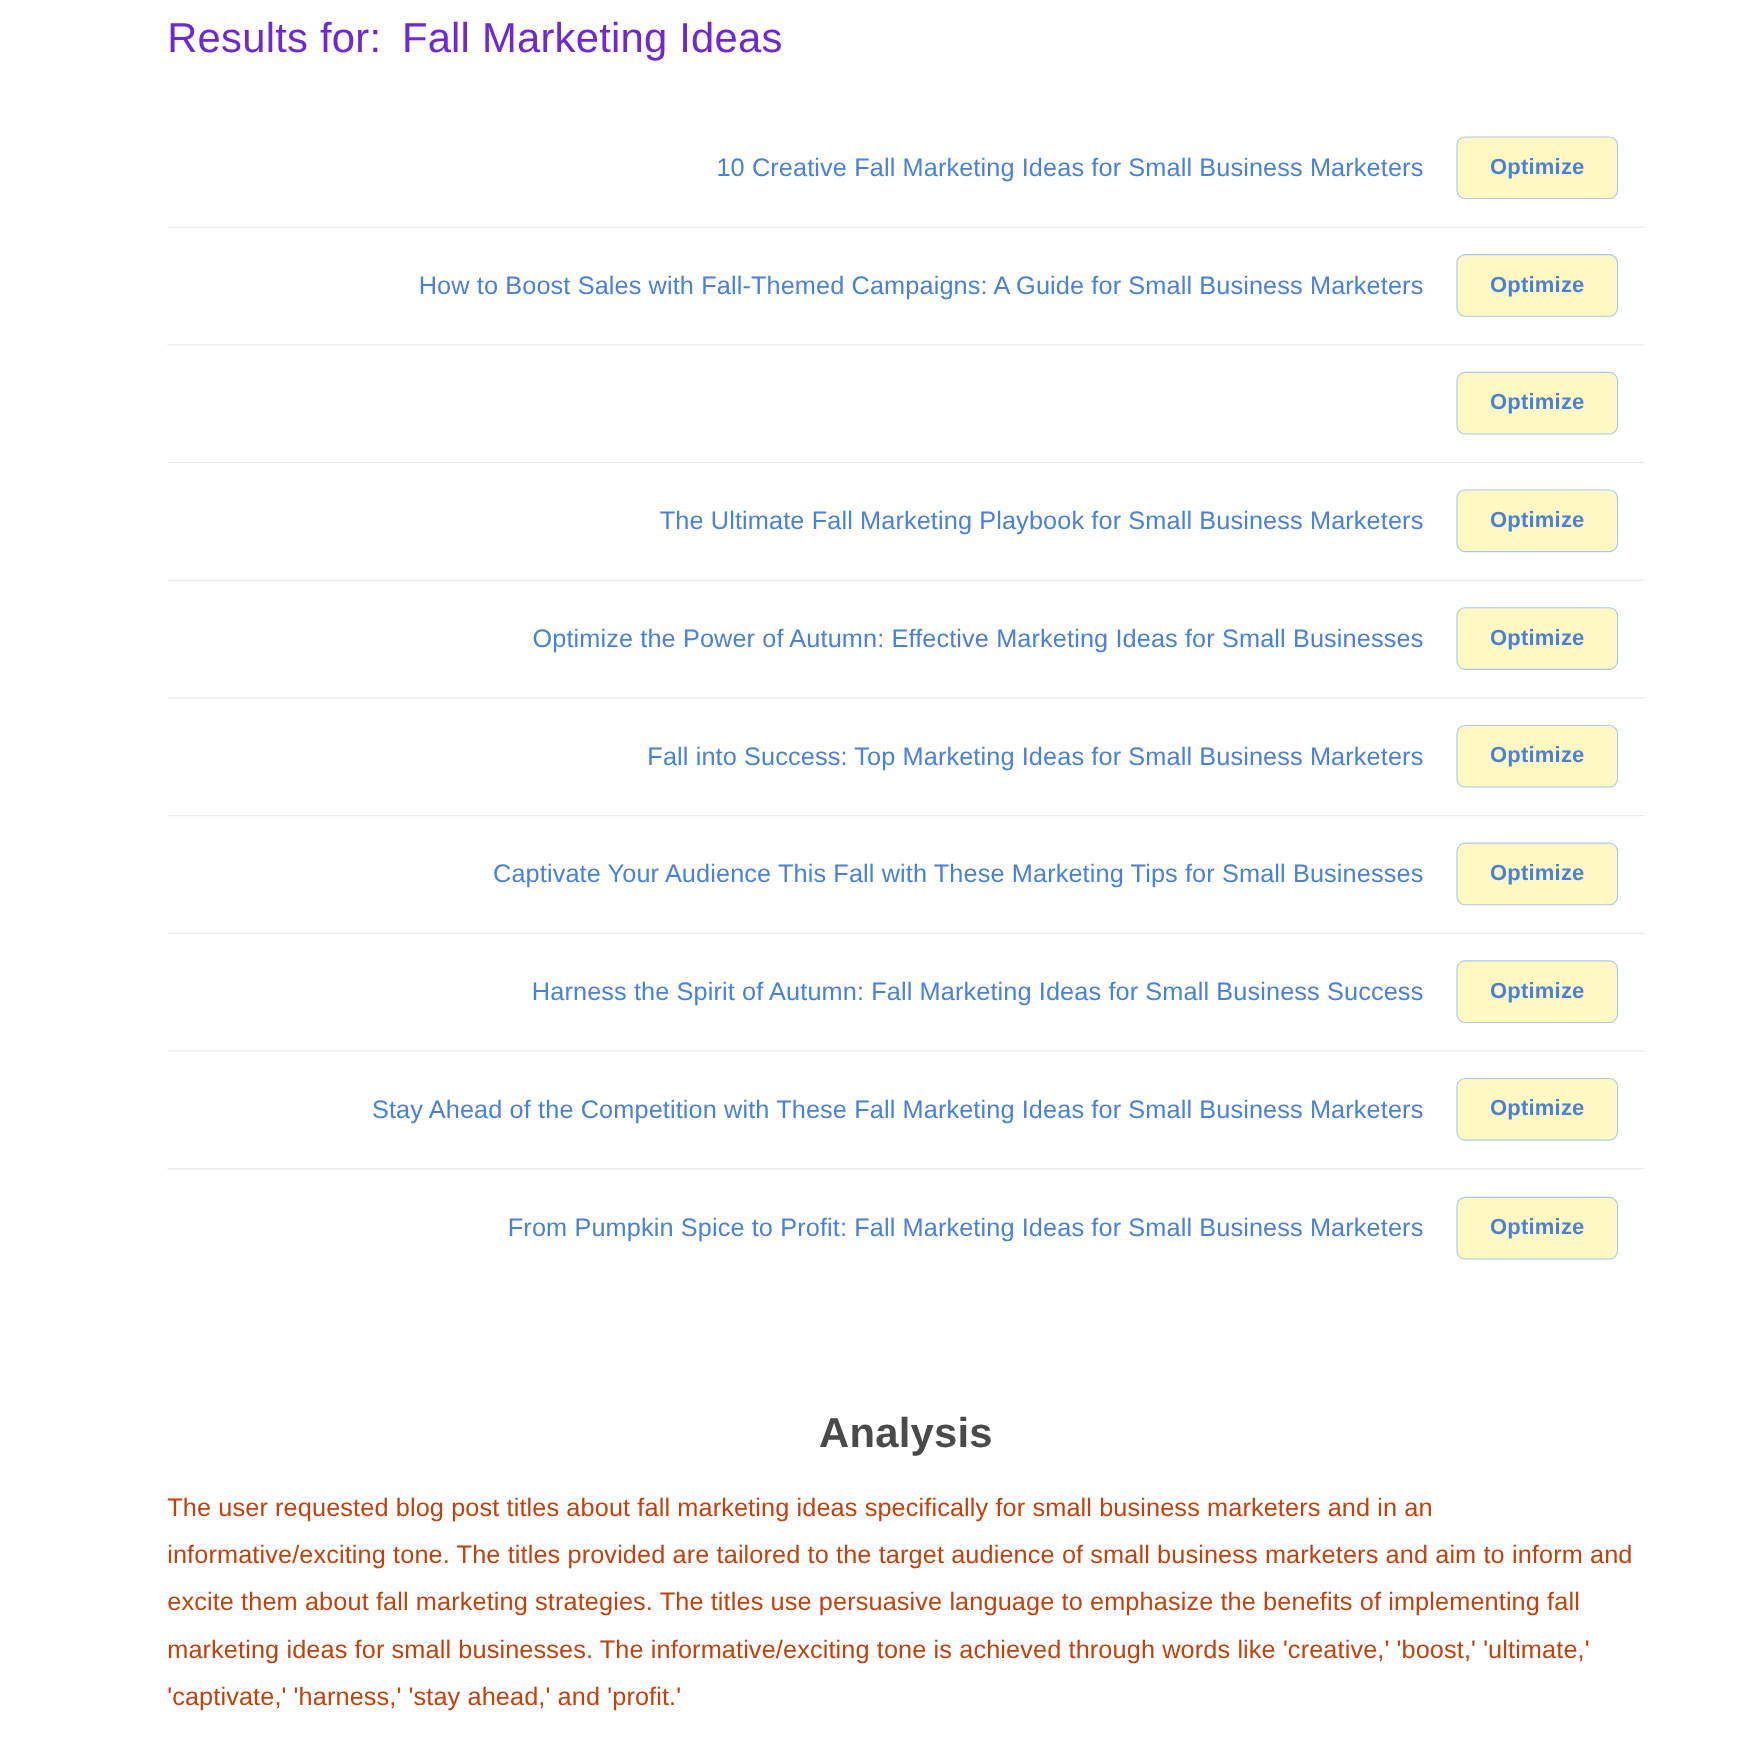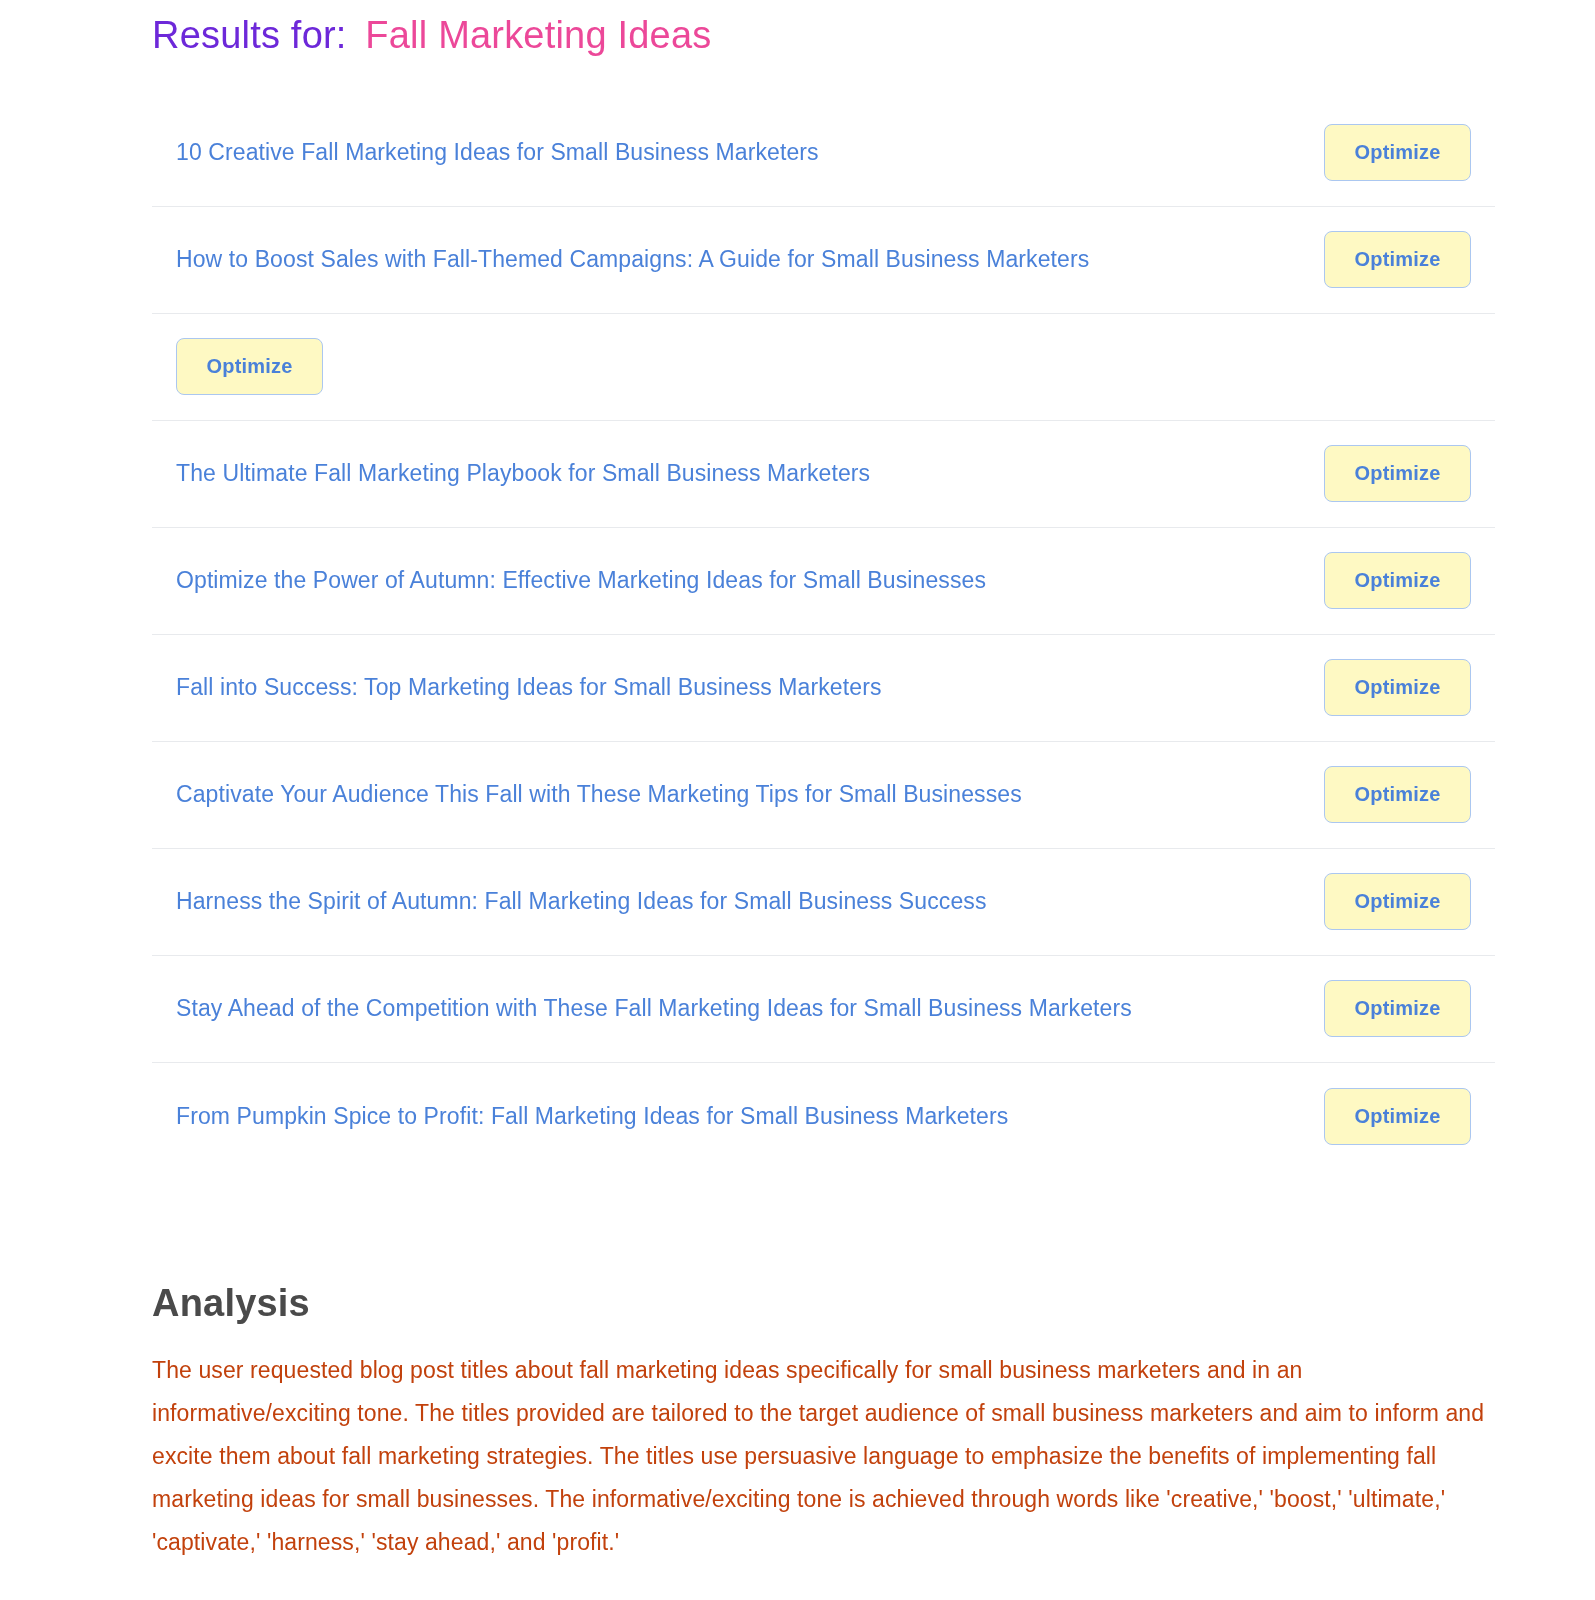--- a/index.html
+++ b/index.html
@@ -23,32 +23,32 @@
     line-height: 1.25;
     margin: 4px 0 0 0;
     letter-spacing: 0.2px;
   }
   .results-header .prefix {
     font-weight: 400;
     color: #6d28d9;
   }
   .results-header .query {
     font-weight: 400;
-    color: #ec4899;
+    color: #6d28d9;
     margin-left: 8px;
   }
   
   .results-list {
     margin-top: 40px;
     width: 1343px;
   }
   .result-row {
     display: flex;
     align-items: center;
-    justify-content: space-between;
+    justify-content: flex-end;
     height: 107px;
     padding: 0 24px;
     border-bottom: 1px solid #e8eaed;
     box-sizing: border-box;
   }
   .result-row:last-child {
     border-bottom: none;
   }
   .result-title {
     color: #4a81d9;
@@ -77,20 +77,21 @@
   .analysis-section {
     margin-top: 112px;
     width: 1343px;
   }
   .analysis-heading {
     font-size: 38px;
     font-weight: 700;
     color: #4a4a4a;
     margin: 0 0 24px 0;
     letter-spacing: 0.2px;
+    text-align: center;
   }
   .analysis-paragraph {
     font-size: 23px;
     line-height: 43px;
     color: #c2410c;
     font-weight: 400;
     margin: 0;
     max-width: 1343px;
     letter-spacing: 0.1px;
   }

